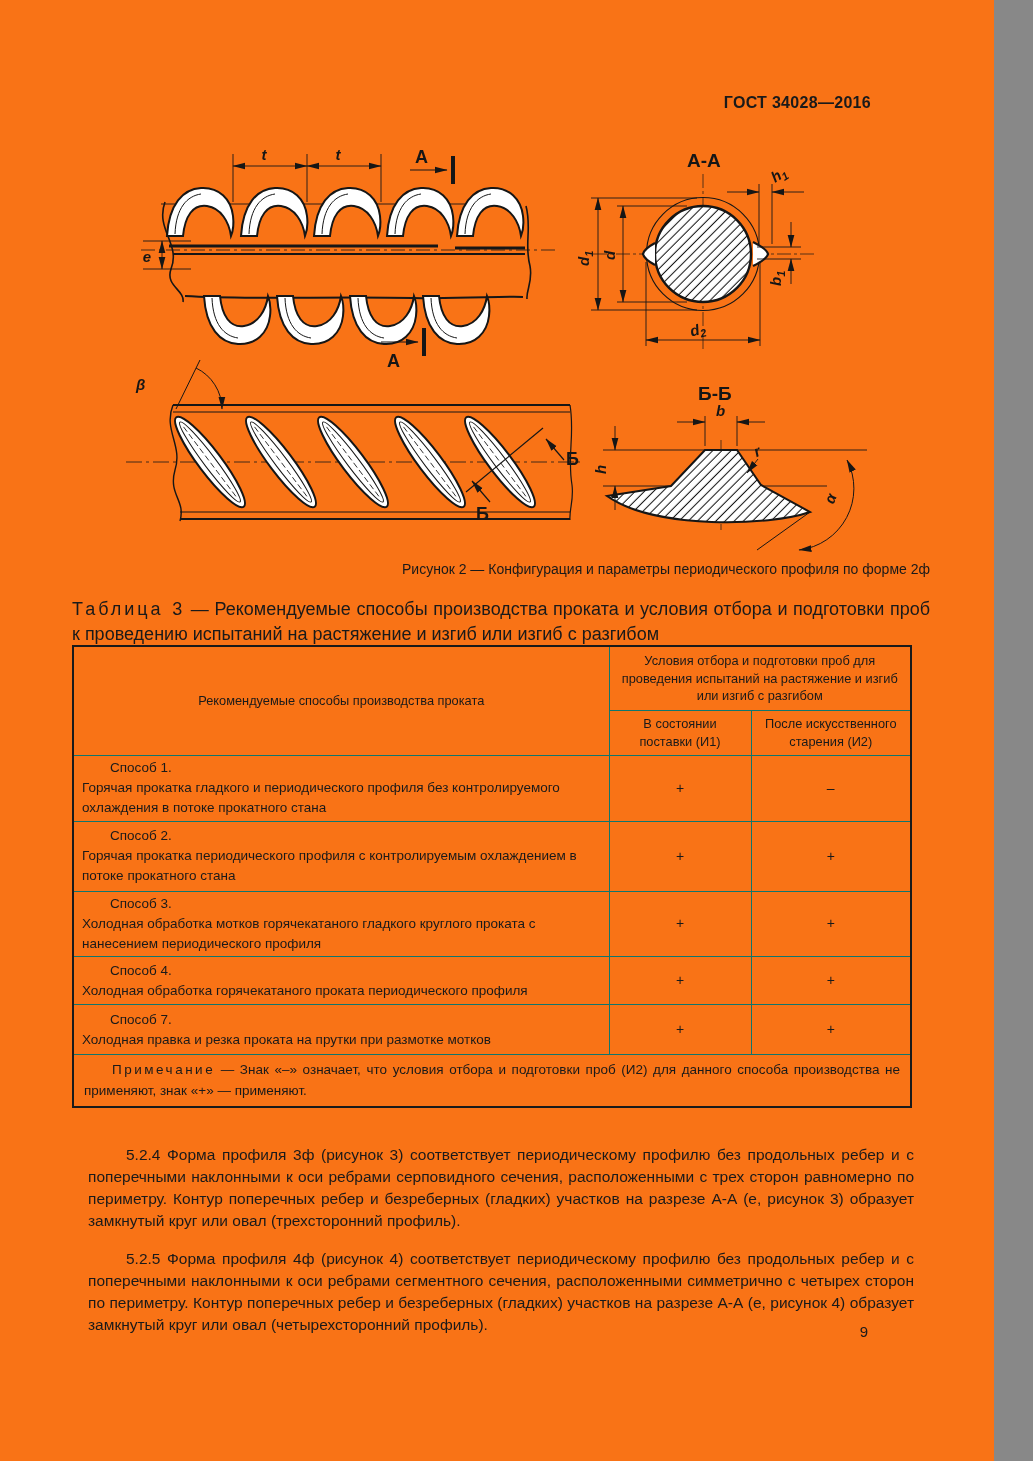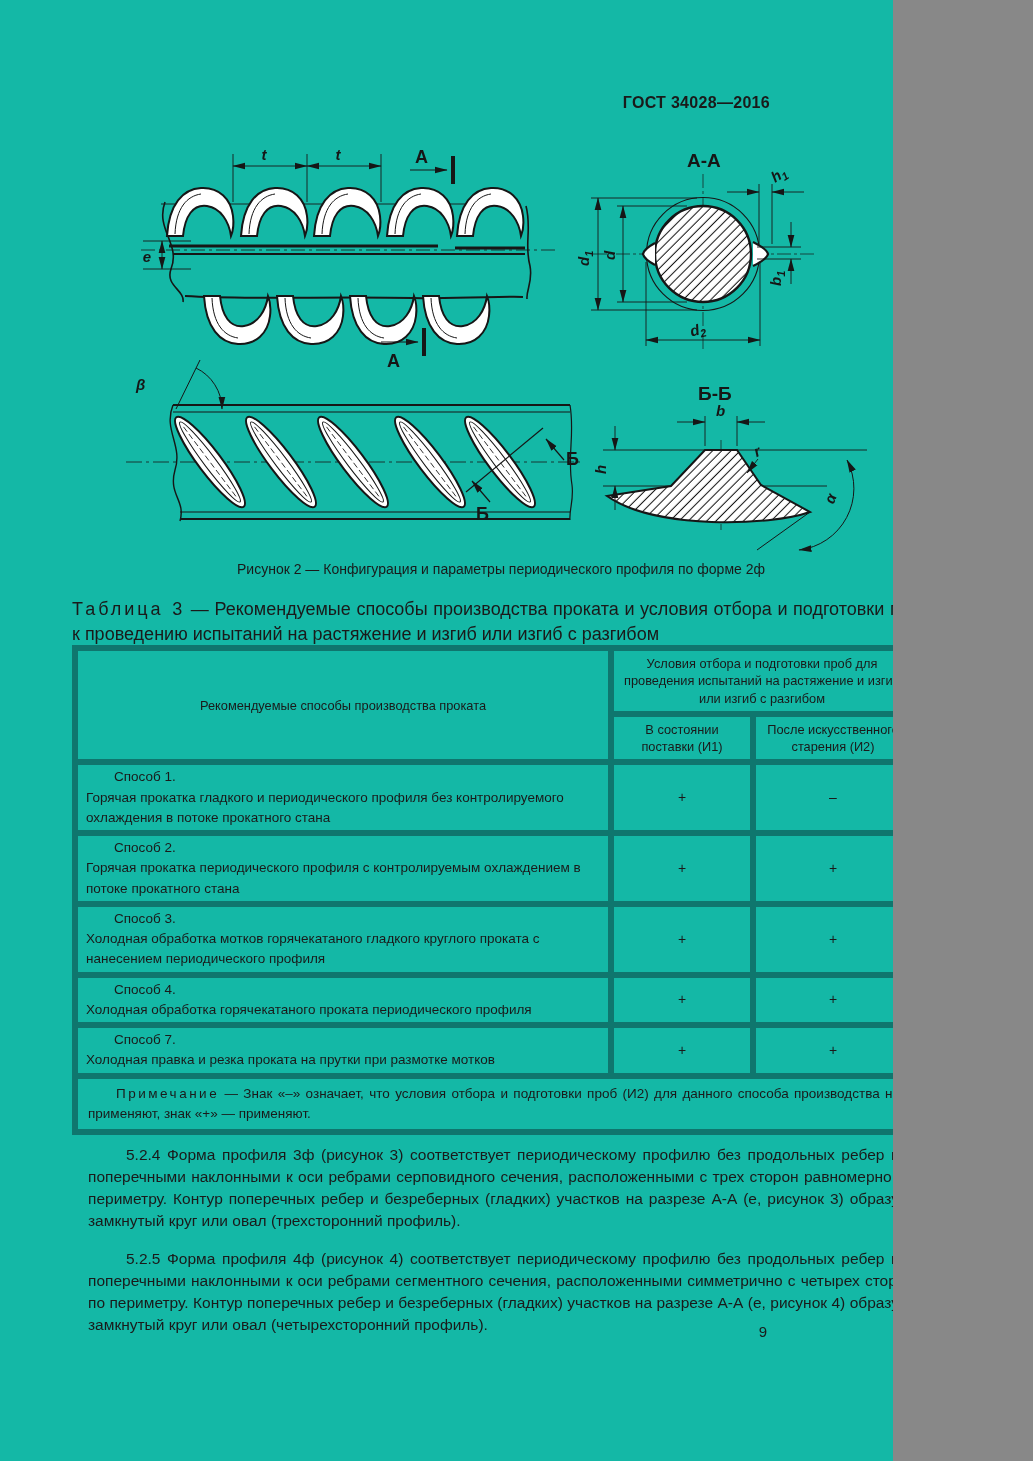--- a/index.html
+++ b/index.html
@@ -1,29 +1,29 @@
 <!DOCTYPE html>
 <html><head>
 <meta charset="utf-8">
 <style>
   html,body{margin:0;padding:0;background:#888;}
-  .page{position:relative;width:893px;height:1461px;background:#14b8a6;color:#1a1a1a;
+  .page{position:relative;width:994px;height:1461px;background:#f97316;color:#1a1a1a;
         font-family:"Liberation Sans",sans-serif;overflow:hidden;}
   .hdr{position:absolute;top:94px;right:123px;font-size:16px;font-weight:bold;letter-spacing:.3px;}
   .figsvg{position:absolute;}
   .fig1{left:133px;top:144px;}
   .fig2{left:575px;top:146px;}
   .fig3{left:118px;top:360px;}
   .fig4{left:595px;top:380px;}
-  .figcap{position:absolute;top:561px;left:72px;width:858px;text-align:center;font-size:14px;}
+  .figcap{position:absolute;top:561px;left:72px;width:858px;text-align:right;font-size:14px;}
   .tcap{position:absolute;top:597px;left:72px;width:858px;font-size:18px;line-height:1.38;text-align:justify;}
   .tcap-label{letter-spacing:3px;}
   table.t3{position:absolute;top:645px;left:72px;width:838px;border-collapse:collapse;
            font-size:13.5px;line-height:1.5;table-layout:fixed;border:2px solid #1a1a1a;}
-  .t3 th,.t3 td{border:6px solid #0f766e;padding:2px 8px;vertical-align:middle;}
+  .t3 th,.t3 td{border:1px solid #0f766e;padding:2px 8px;vertical-align:middle;}
   .t3 th{font-weight:normal;font-size:12.8px;text-align:center;line-height:1.35;padding:4px 6px;}
   .t3 .hrow1{height:64px;}
   .t3 .hrow2{height:45px;}
   .t3 .r1{height:66px;}
   .t3 .r2{height:70px;}
   .t3 .r3{height:64px;}
   .t3 .r4{height:48px;}
   .t3 .r5{height:50px;}
   .t3 .nrow{height:50px;}
   .m-title{padding-left:28px;}

